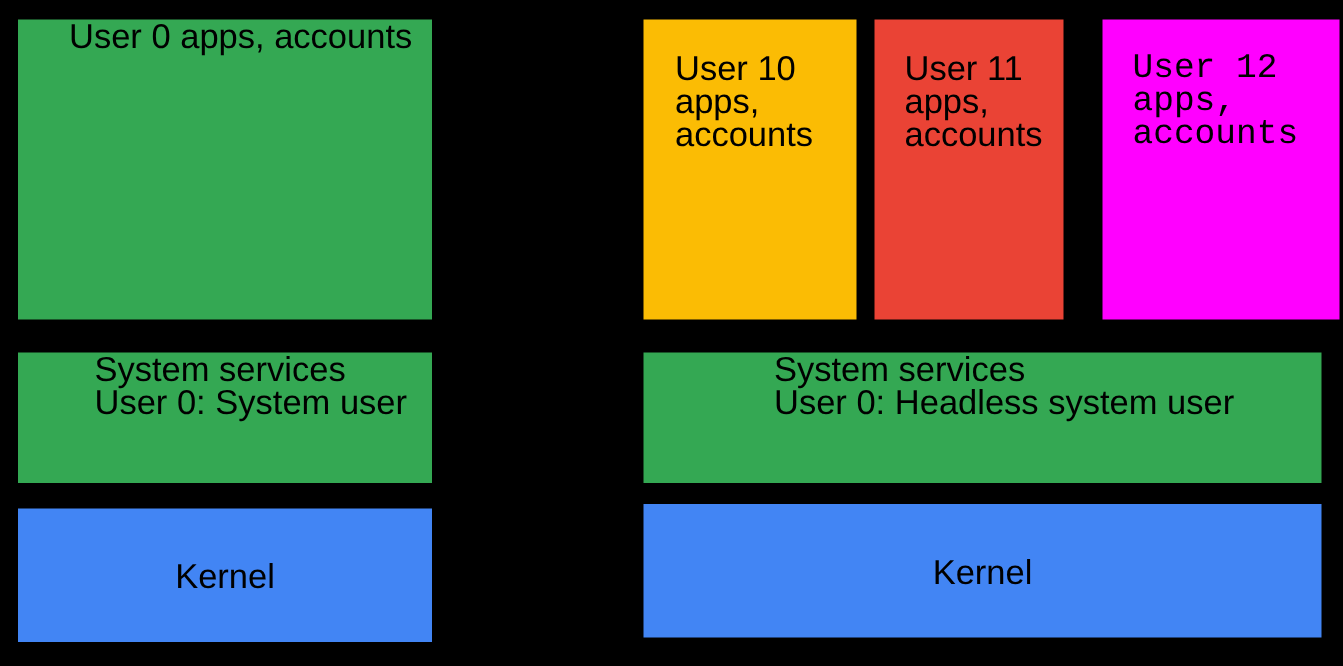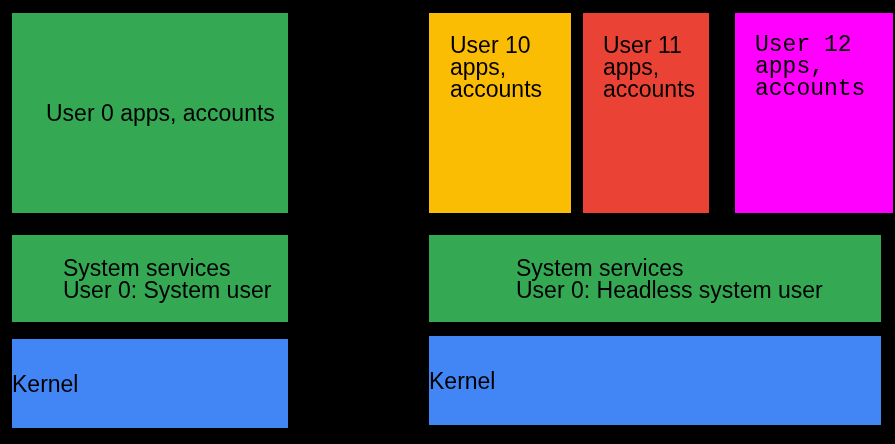--- a/index.html
+++ b/index.html
@@ -22,26 +22,27 @@
     font-size: 23px;
     line-height: 22px;
     color: #000000;
   }
   .label {
     white-space: pre-line;
   }
   
   .v-center {
     display: flex;
-    align-items: center;
+    align-items: flex-start;
   }
   
   .all-center {
     display: flex;
     align-items: center;
+    justify-content: center;
   }
   
   .top-left {
     display: block;
   }
 
   
   #user0-apps {
     left: 12px; top: 13px; width: 276px; height: 200px;
     background: #34A853;

